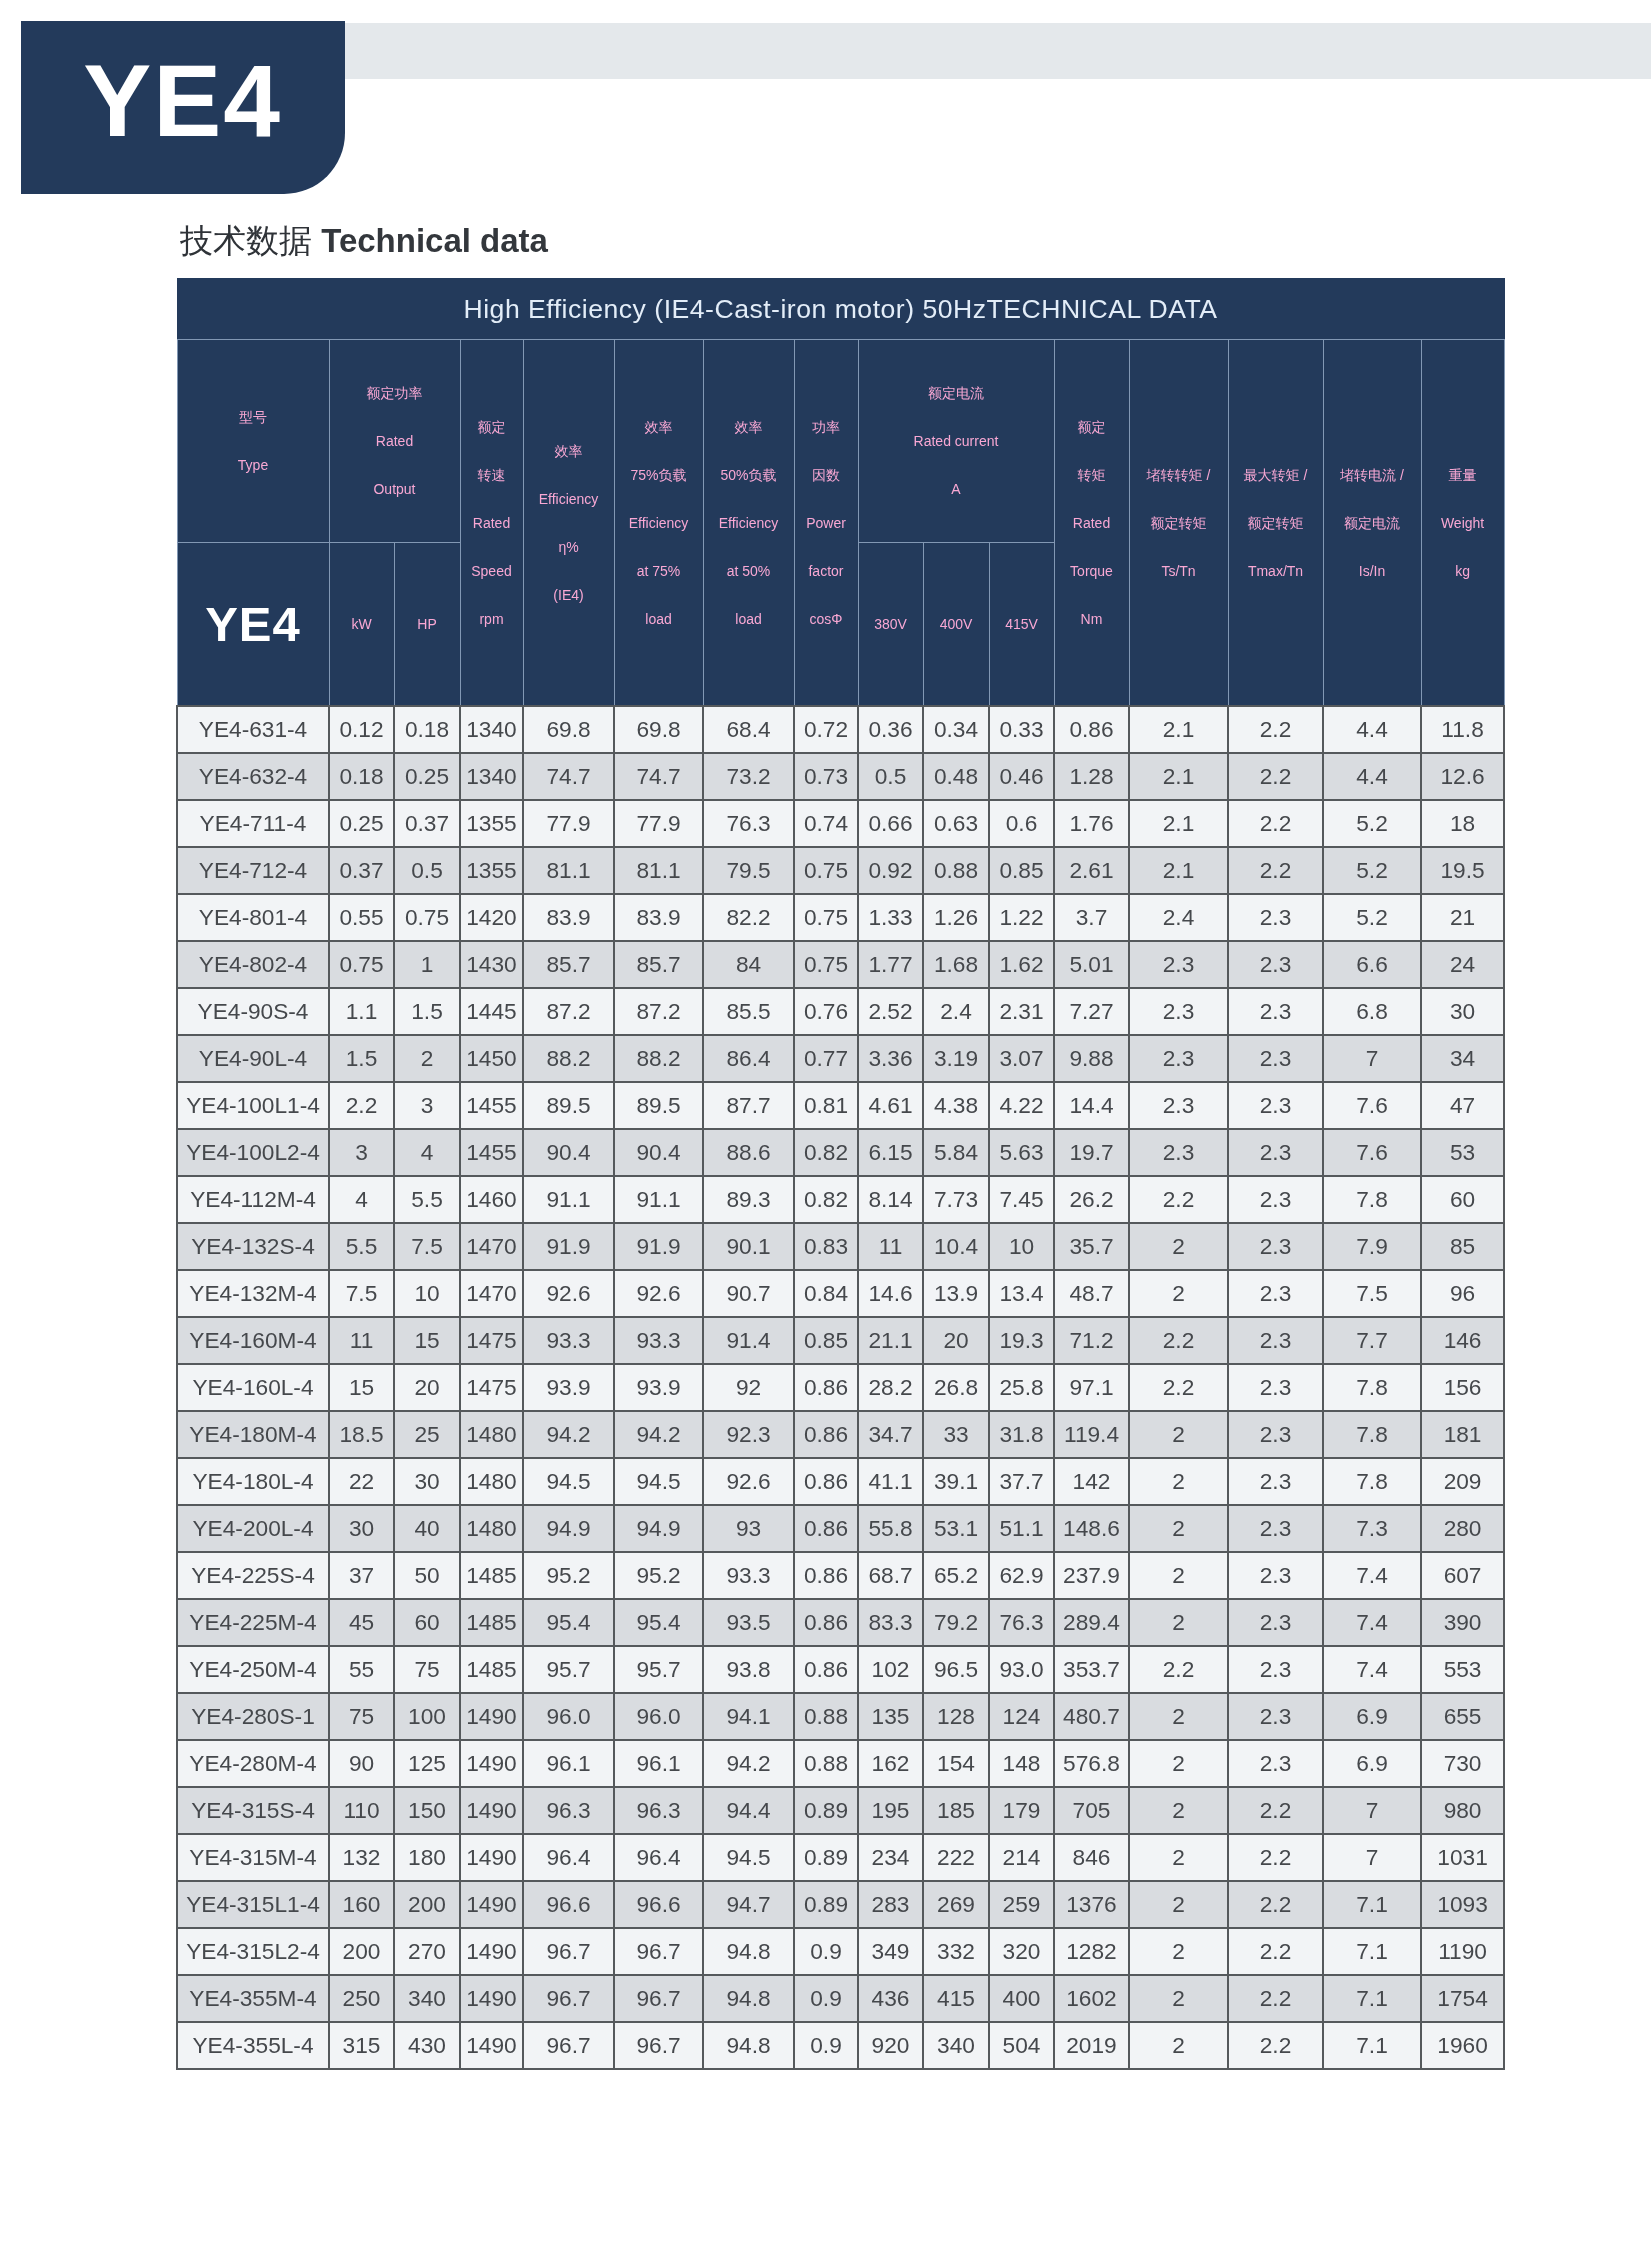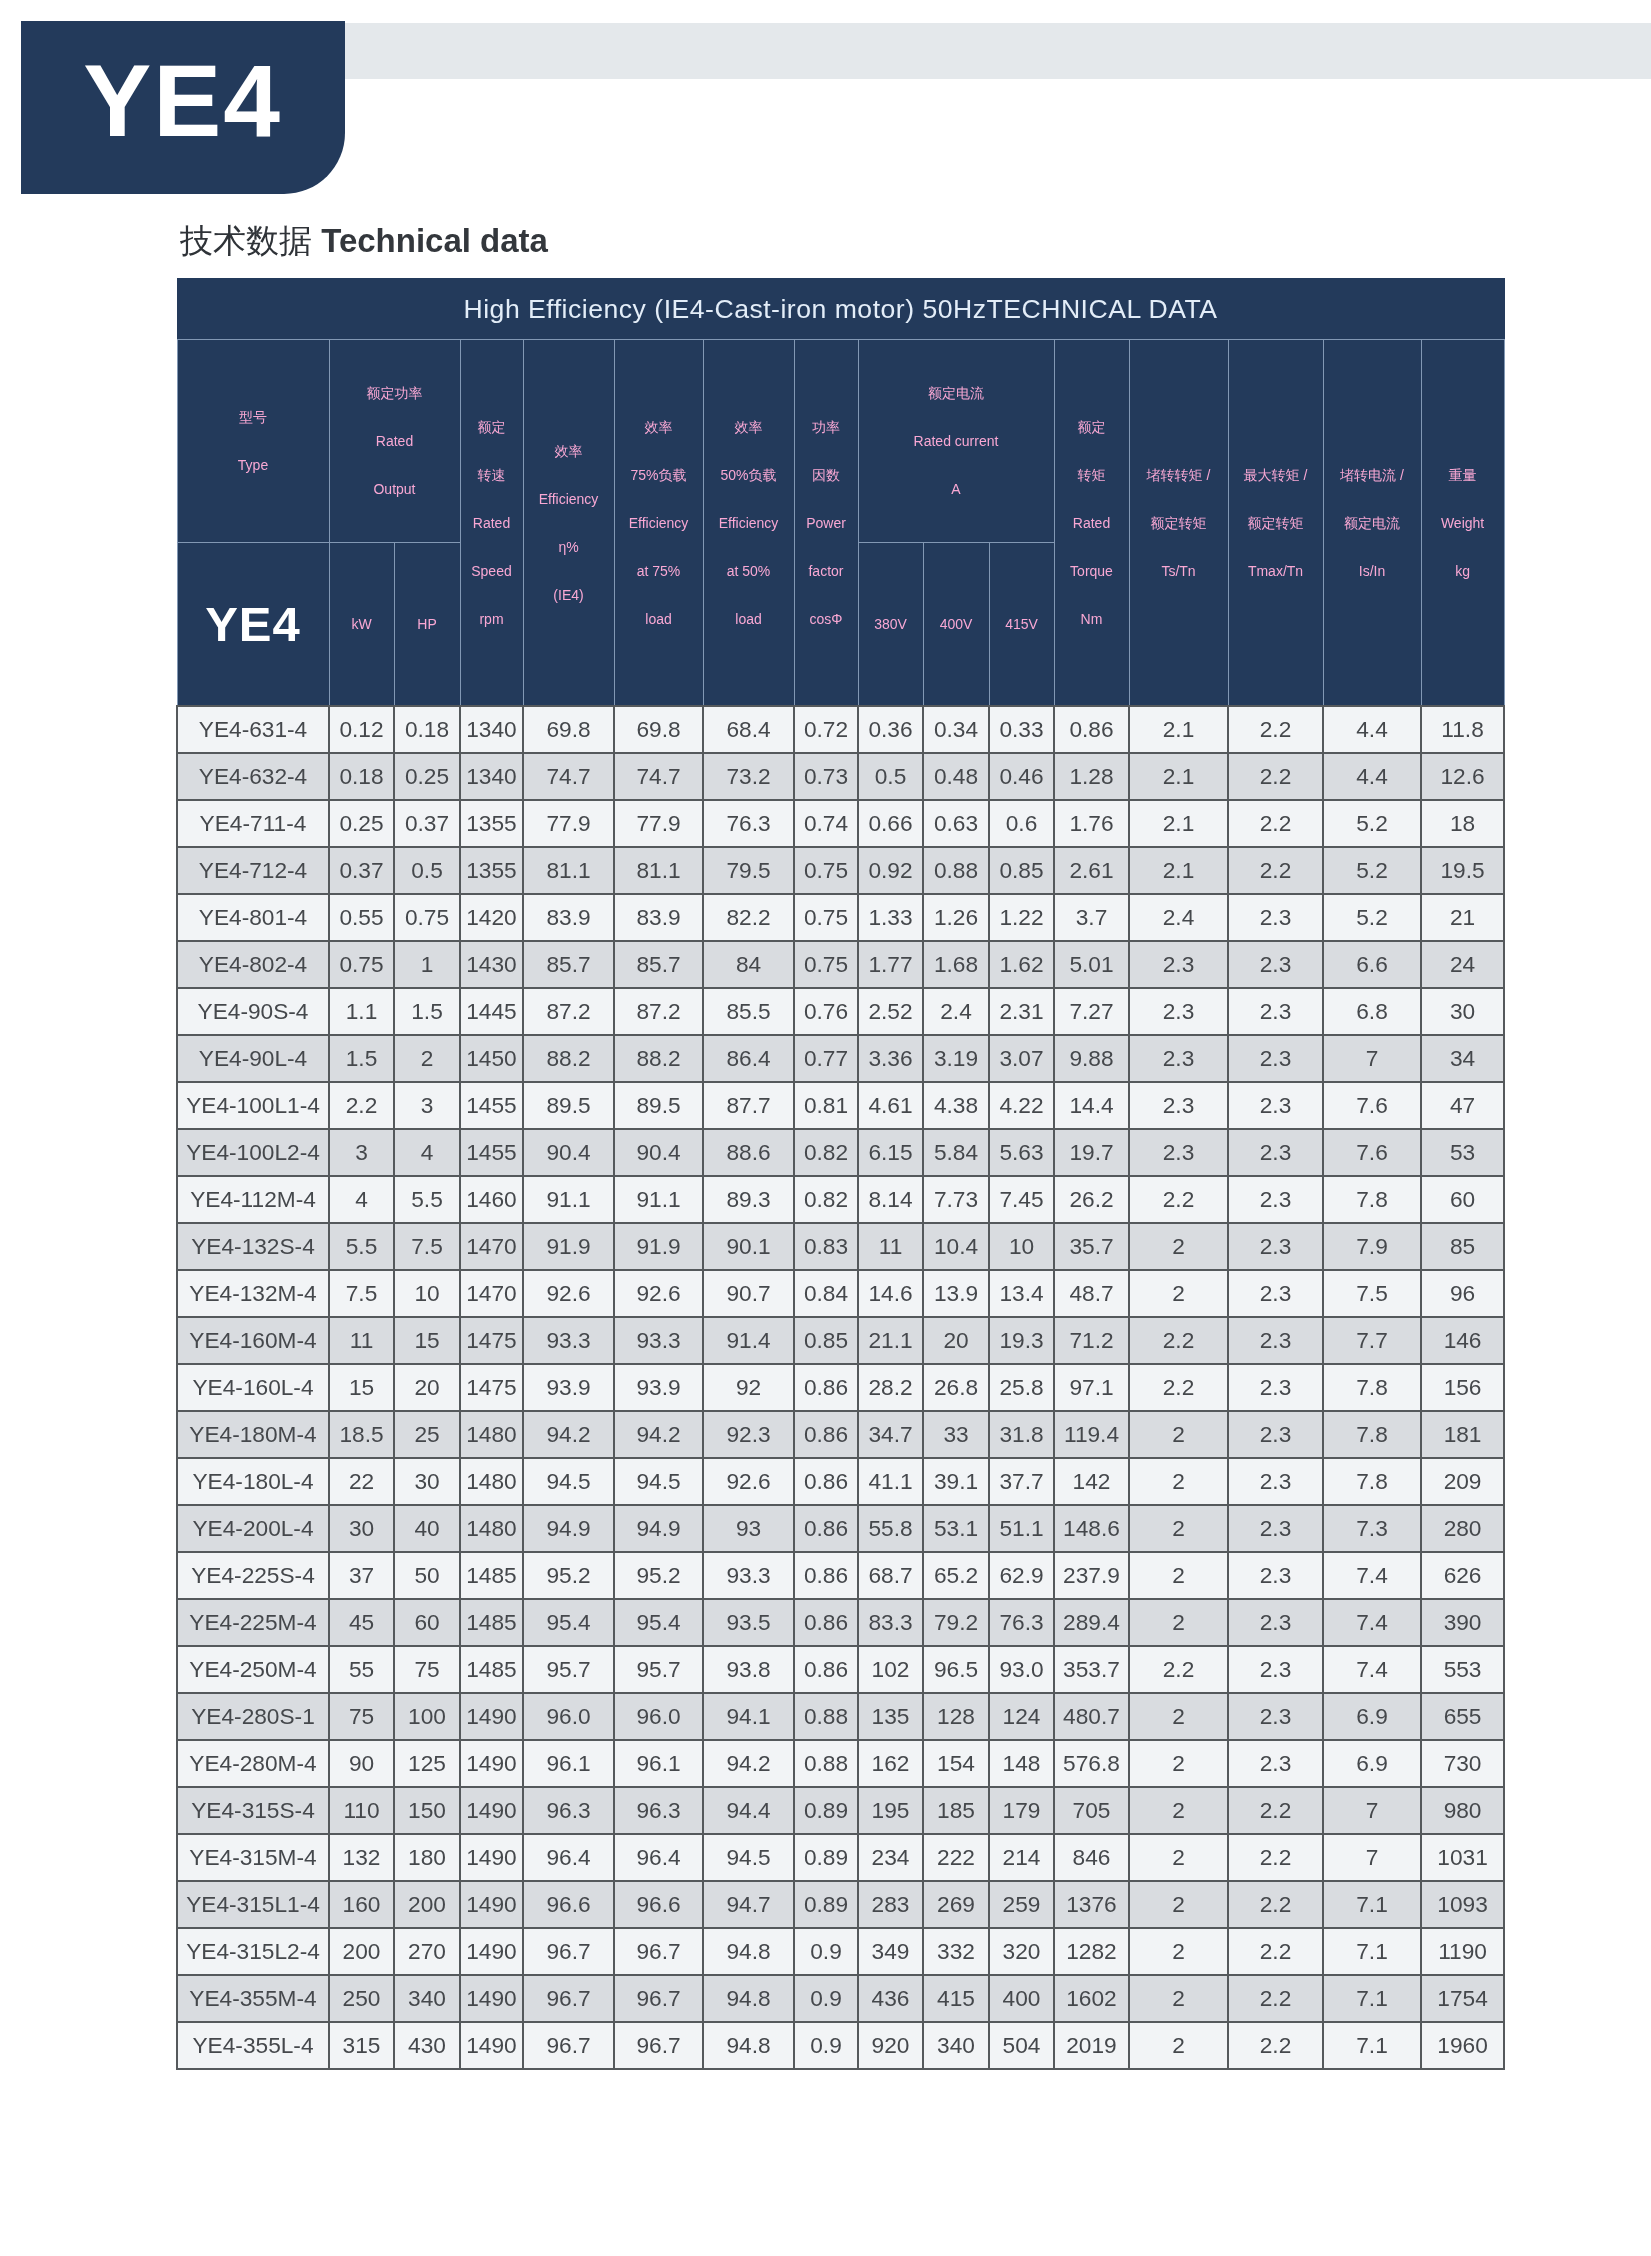--- a/index.html
+++ b/index.html
@@ -482,21 +482,21 @@
     <td>95.2</td>
     <td>93.3</td>
     <td>0.86</td>
     <td>68.7</td>
     <td>65.2</td>
     <td>62.9</td>
     <td>237.9</td>
     <td>2</td>
     <td>2.3</td>
     <td>7.4</td>
-    <td>626</td>
+    <td>607</td>
   </tr>
         <tr>
     <td>YE4-225M-4</td>
     <td>45</td>
     <td>60</td>
     <td>1485</td>
     <td>95.4</td>
     <td>95.4</td>
     <td>93.5</td>
     <td>0.86</td>

